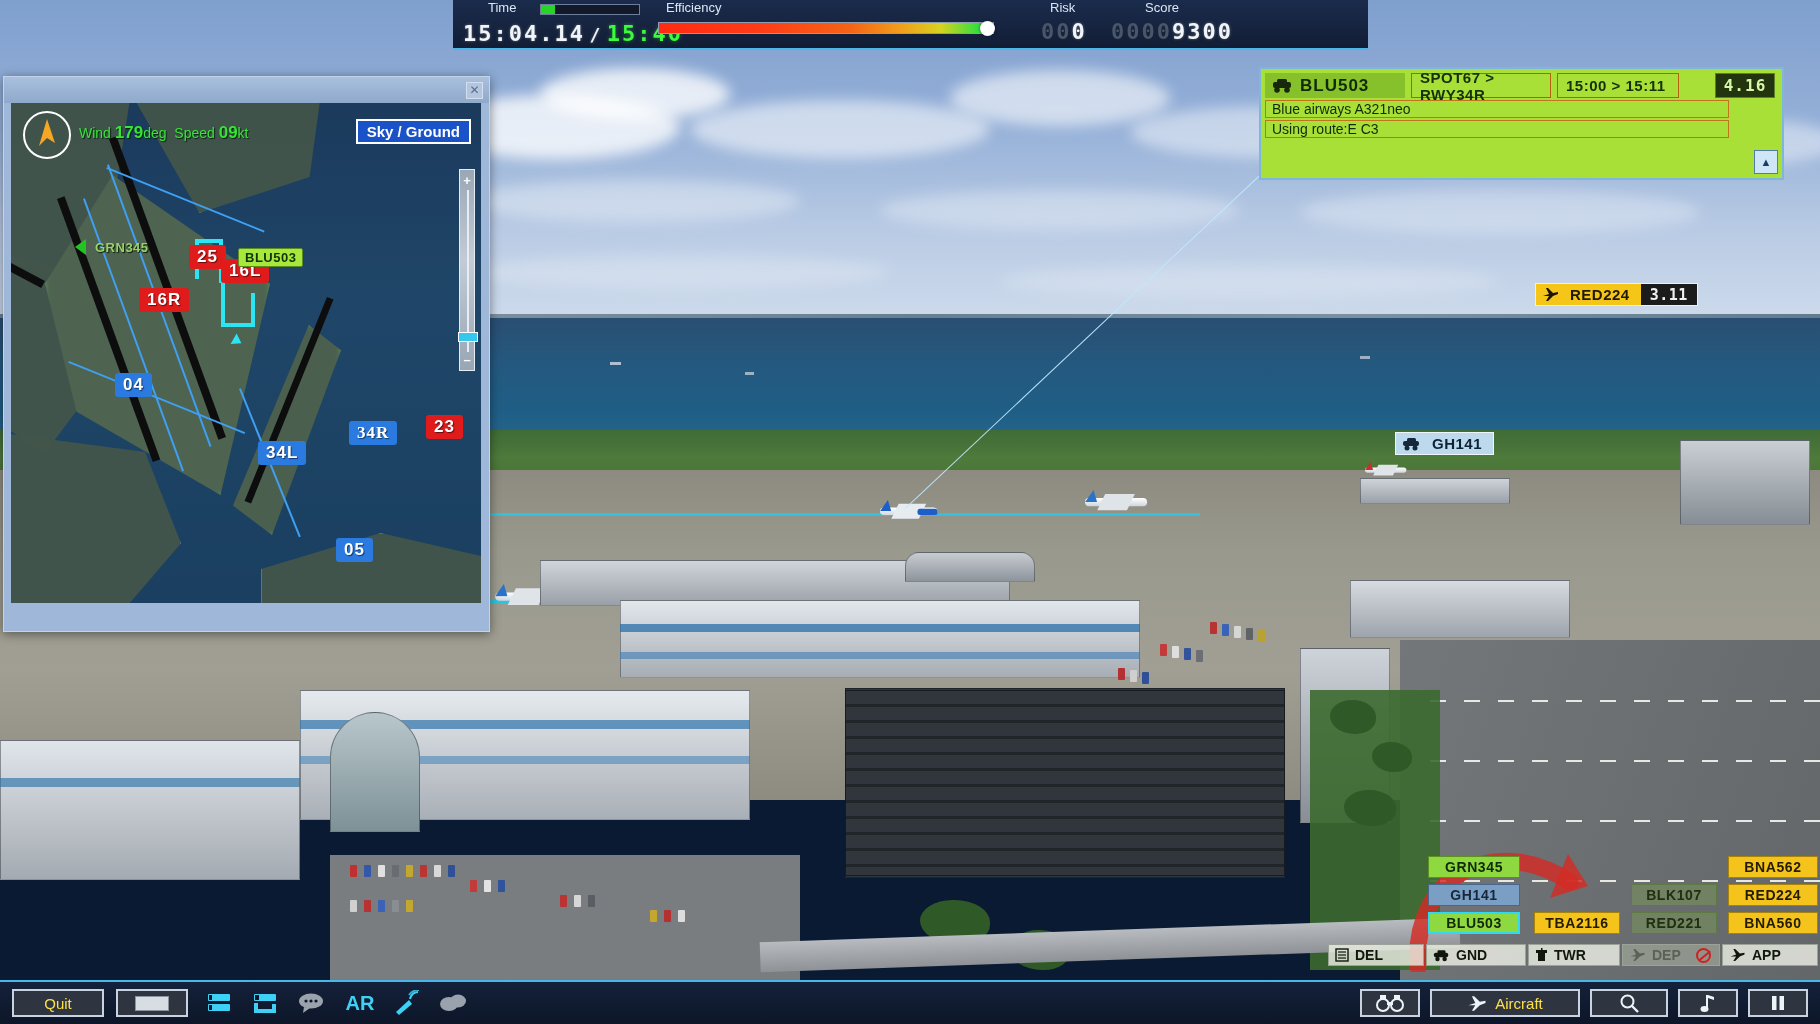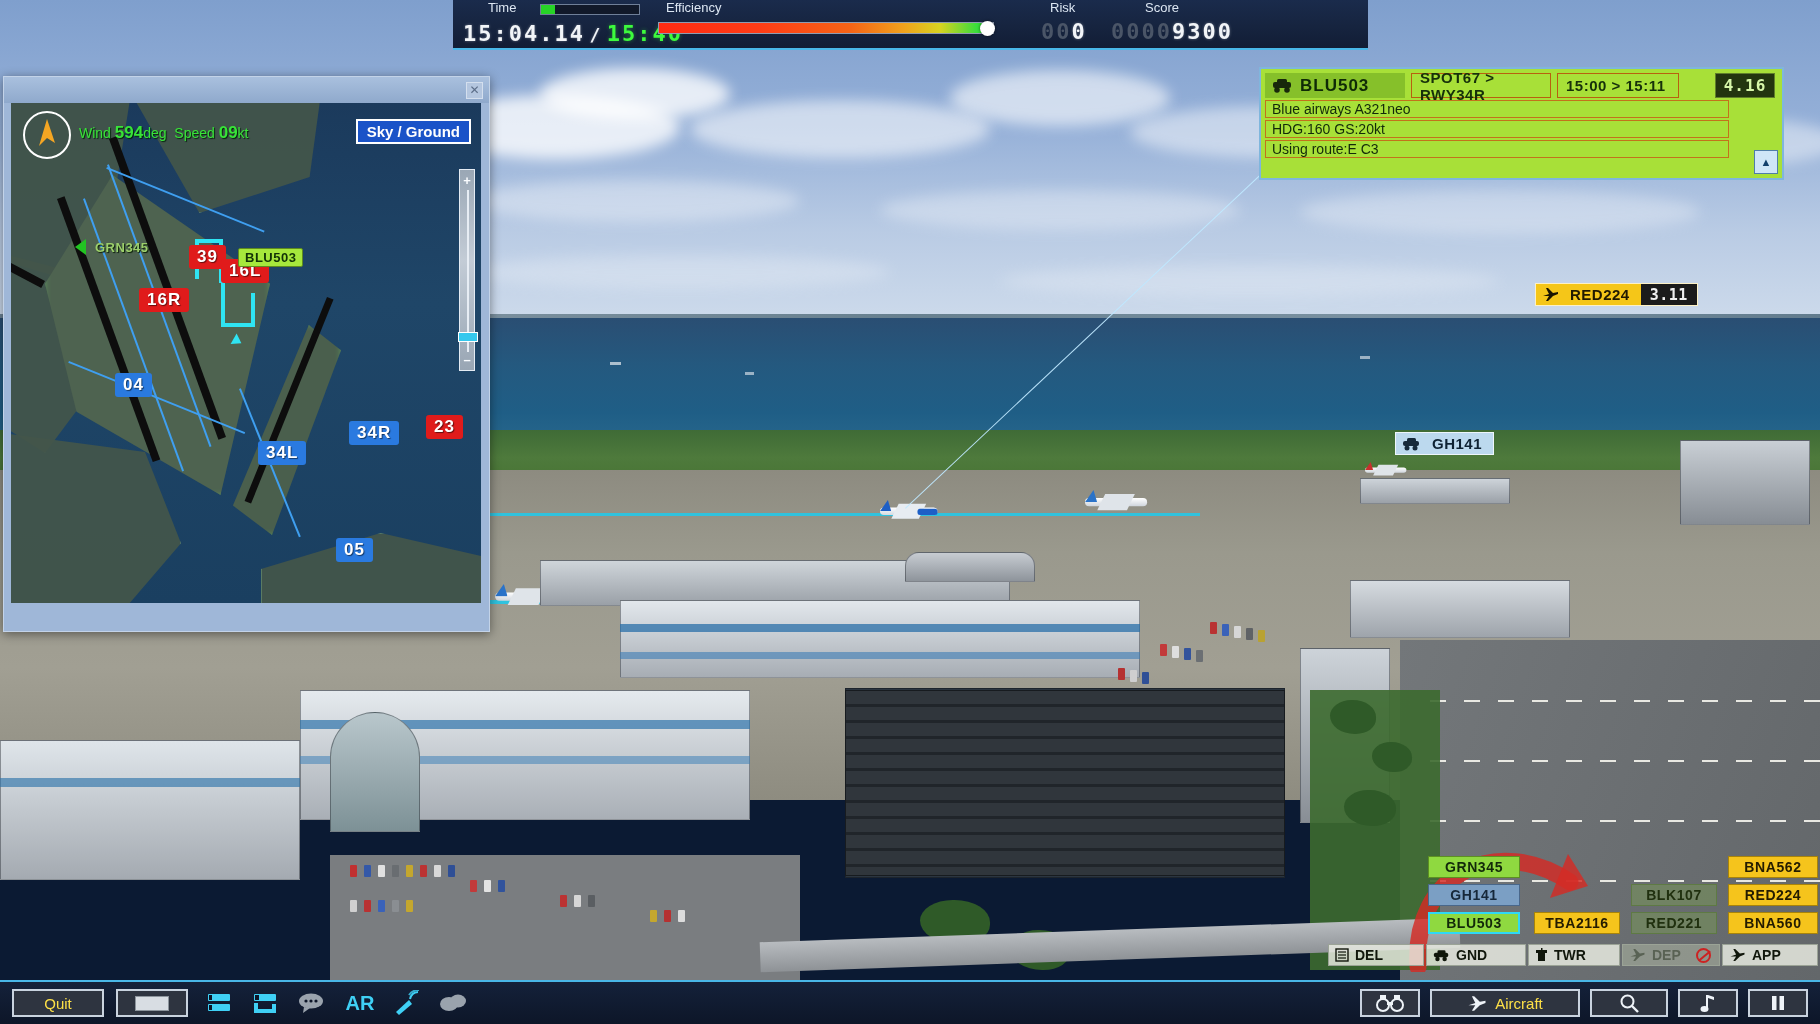--- a/index.html
+++ b/index.html
@@ -400,40 +400,40 @@
       <div class="routesel" style="left:208px;top:136px;width:4px;height:44px;"></div>
       <div class="routesel" style="left:210px;top:176px;width:4px;height:48px;"></div>
       <div class="routesel" style="left:210px;top:220px;width:34px;height:4px;"></div>
       <div class="routesel" style="left:240px;top:190px;width:4px;height:34px;"></div>
 
       <div class="actri" style="left:64px;top:136px;border-left:11px solid #22c422;border-top:8px solid transparent;border-bottom:8px solid transparent;transform:rotate(180deg)"></div>
       <div class="actri" style="left:194px;top:146px;border-left:13px solid #eafce4;border-top:10px solid transparent;border-bottom:10px solid transparent;transform:rotate(160deg);filter:drop-shadow(0 0 2px #fff)"></div>
       <div class="actri" style="left:198px;top:150px;border-left:9px solid #3ad13a;border-top:7px solid transparent;border-bottom:7px solid transparent;transform:rotate(160deg)"></div>
       <div class="actri" style="left:222px;top:232px;border-left:9px solid #2fe4f2;border-top:6px solid transparent;border-bottom:6px solid transparent;transform:rotate(30deg)"></div>
 
-      <div class="rwtag red" style="left:178px;top:142px;">39</div>
+      <div class="rwtag red" style="left:178px;top:142px;">25</div>
       <div class="rwtag red" style="left:210px;top:156px;">16L</div>
       <div class="rwtag red" style="left:128px;top:185px;">16R</div>
       <div class="rwtag blue" style="left:104px;top:270px;">04</div>
       <div class="rwtag red" style="left:415px;top:312px;">23</div>
       <div class="rwtag blue" style="left:247px;top:338px;">34L</div>
-      <div class="rwtag blue" style="left:338px;top:318px;">34R</div>
+      <div class="rwtag blue" style="left:338px;top:318px;font-family:Liberation Serif, serif;">34R</div>
       <div class="rwtag blue" style="left:325px;top:435px;">05</div>
 
       <div class="mlabel plainlbl" style="left:78px;top:136px;">GRN345</div>
       <div class="mlabel greenlbl" style="left:227px;top:145px;">BLU503</div>
 
       <div class="compass" style="left:12px;top:8px;">
         <svg width="44" height="44" viewBox="0 0 44 44">
           <path d="M22,6 L30,30 L22,25 L14,33 Z" fill="#f5a623"></path>
         </svg>
       </div>
       <div class="wind-txt" style="left:68px;top:20px;white-space:nowrap;">
         <span>Wind</span>
-        <b>594</b><span>deg</span>
+        <b>179</b><span>deg</span>
         &nbsp;<span>Speed</span>
         <b>09</b><span>kt</span>
       </div>
 
       <div class="skyground" style="right:10px;top:16px;">Sky / Ground</div>
 
       <div class="zoomslider">
         <div class="zs-plus" style="top:3px">+</div>
         <div class="zs-track"></div>
         <div class="zs-thumb" style="top:162px"></div>
@@ -451,21 +451,20 @@
           <circle cx="15" cy="12" r="2.8" fill="#18280b"></circle>
           <rect x="5" y="1" width="10" height="4" rx="1.5" fill="#18280b"></rect>
         </svg>
         <span class="txt">BLU503</span>
       </div>
       <div class="ip-chip" style="left:146px;width:140px;">SPOT67 &gt; RWY34R</div>
       <div class="ip-chip" style="left:292px;width:122px;">15:00 &gt; 15:11</div>
       <div class="ip-timer">4.16</div>
     </div>
     <div class="ip-line">Blue airways A321neo</div>
-    <div class="ip-line">HDG:160 GS:20kt</div>
     <div class="ip-line">Using route:E C3</div>
     <div class="ip-up">▲</div>
   </div>
 
   <div class="callout yellow" style="left:1535px;top:283px;">
     <span class="cicon">
       <svg width="17" height="15" viewBox="0 0 17 15">
         <path d="M1,9 L7,7 L4,1 L6,1 L11,6 L16,5 L16,7 L11,9 L6,14 L4,14 L7,9 Z" fill="#1a1400"></path>
       </svg>
     </span>

